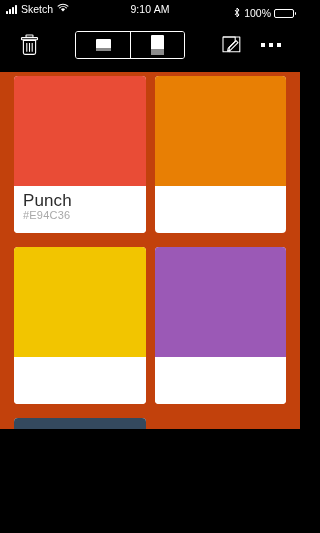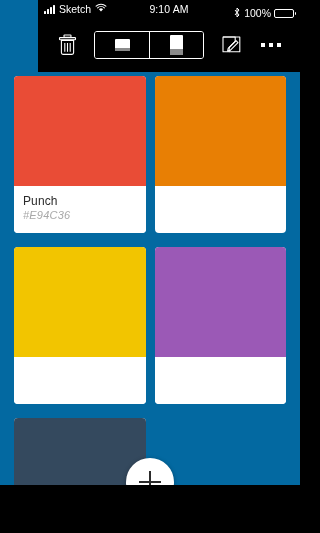--- a/index.html
+++ b/index.html
@@ -7,24 +7,23 @@
     width: 300px;
     height: 533px;
     overflow: hidden;
     background: #000000;
     font-family: "Liberation Sans", sans-serif;
     -webkit-font-smoothing: antialiased;
   }
   #app {
     position: relative;
     width: 300px;
-    height: 485px;
-    background: #0369a1;
-    overflow: hidden;
-    padding-left: 38px;
+    height: 429px;
+    background: #c2410c;
+    overflow: hidden;
   }
 
   
   .statusbar {
     position: relative;
     height: 18px;
     width: 100%;
     background: #000000;
     color: #ffffff;
     display: flex;
@@ -154,31 +153,30 @@
     height: 157px;
     cursor: pointer;
   }
   .card .swatch { height: 110px; width: 100%; }
   .card .meta {
     flex: 1;
     background: #ffffff;
     padding: 8px 9px 0 9px;
   }
   .card .cname {
-    font-size: 12px;
+    font-size: 17px;
     color: #2b2b2b;
     line-height: 14px;
     letter-spacing: 0.1px;
   }
   .card .chex {
     font-size: 11px;
     color: #a8a8a8;
     line-height: 15px;
     letter-spacing: 0.2px;
-    font-style: italic;
   }
 
   
   .fab {
     position: absolute;
     left: 126px;
     top: 458px;
     width: 48px;
     height: 48px;
     border-radius: 50%;

